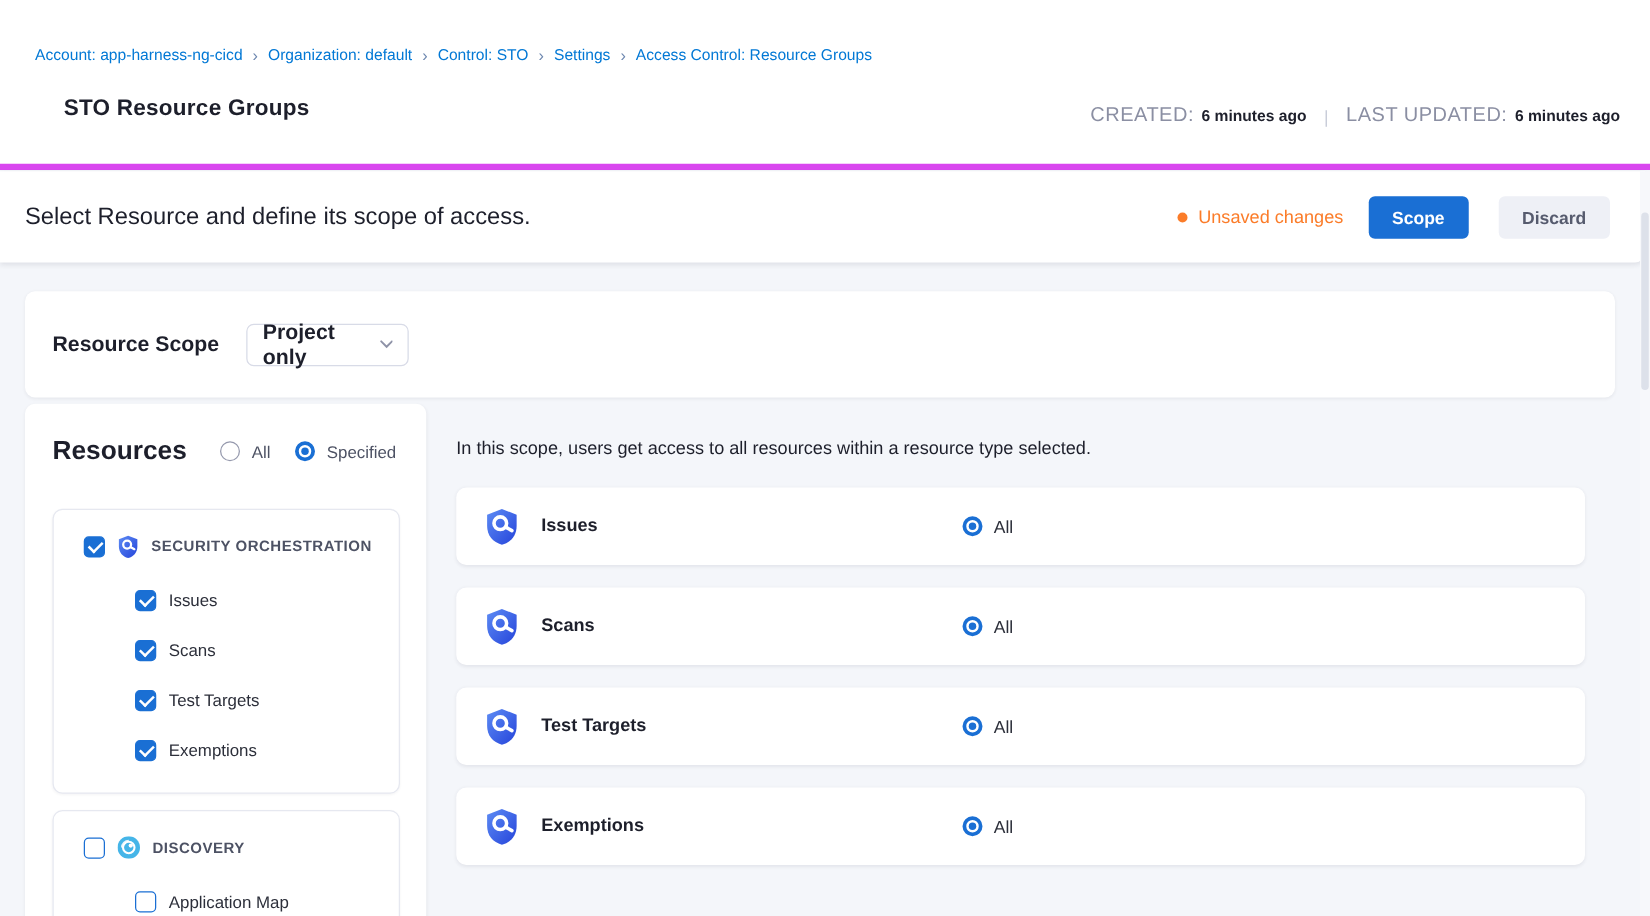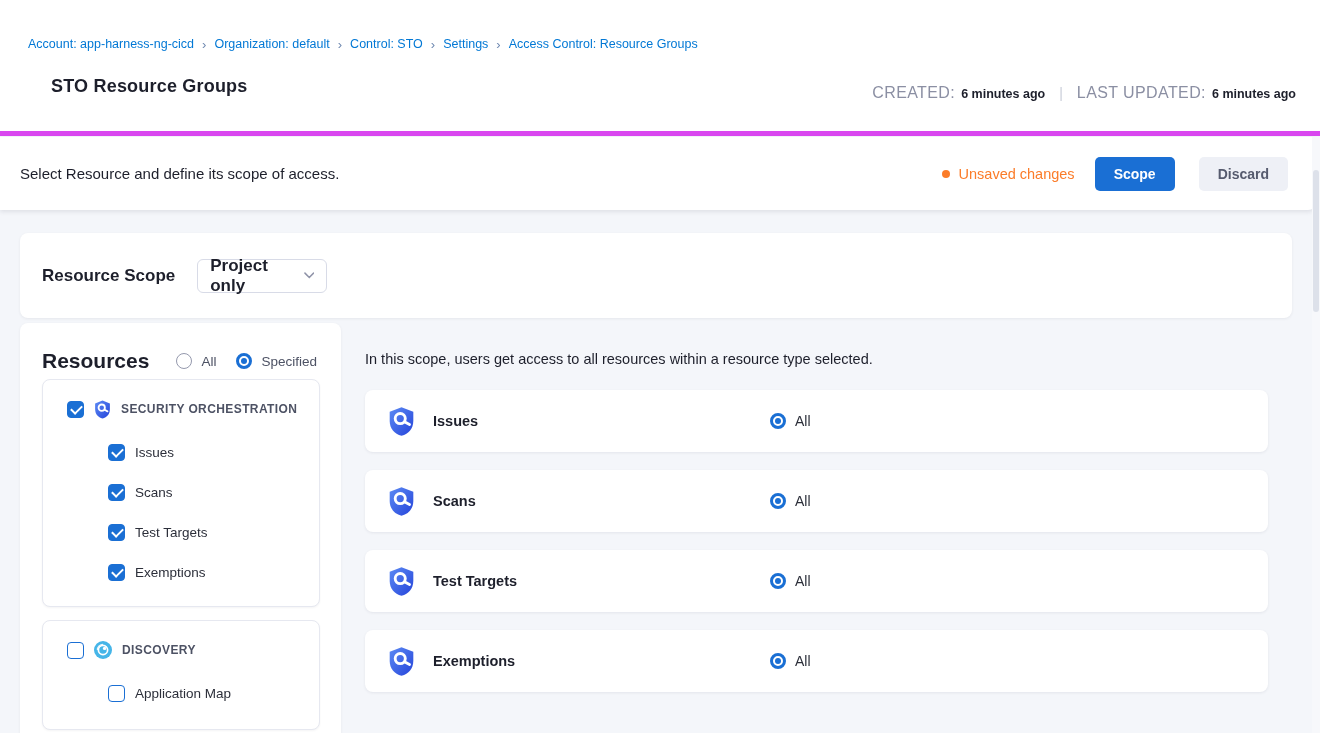--- a/index.html
+++ b/index.html
@@ -23,21 +23,21 @@
   .meta-divider { color:#c9cdd9; font-size:14px; padding:0 4px; }
   .meta-pair { display:flex; align-items:baseline; gap:6px; }
 
   
   .toolbar {
     position:absolute; top:137px; left:0; width:1316px; height:73px;
     background:#ffffff; border-radius:0 0 8px 0;
     box-shadow:0 2px 4px rgba(40,41,61,.10);
     display:flex; align-items:center; padding:0 28px 0 20px;
   }
-  .toolbar-desc { font-size:15px; color:#1d1f2b; }
+  .toolbar-desc { font-size:19px; color:#1d1f2b; }
   .toolbar-right { margin-left:auto; display:flex; align-items:center; }
   .unsaved { display:flex; align-items:center; gap:9px; margin-right:20px; }
   .unsaved-dot { width:8px; height:8px; border-radius:50%; background:#fb7c29; }
   .unsaved-text { font-size:14.5px; color:#fb7c29; }
   .btn { height:34px; border:none; border-radius:5px; font-family:inherit; font-size:14px; font-weight:700; cursor:pointer; }
   .btn-save { background:#1a6fd4; color:#ffffff; padding:0 19px; }
   .btn-discard { background:#eef0f6; color:#565b6e; padding:0 19px; margin-left:24px; }
 
   
   .scope-card {
@@ -65,21 +65,21 @@
   .radio-option { display:flex; align-items:center; gap:9px; cursor:pointer; }
   .radio { width:16px; height:16px; border-radius:50%; border:1.5px solid #9599ad; background:#fff; flex:0 0 auto; }
   .radio.on { border:3px solid #1a6fd4; }
   .radio.on::after { content:''; display:block; width:6px; height:6px; margin:2px; border-radius:50%; background:#1a6fd4; }
   .radio-label { font-size:13.5px; color:#4d5264; }
 
   .group-card {
     border:1px solid #e6e8f0; border-radius:8px; background:#fff;
     box-shadow:0 1px 2px rgba(40,41,61,.05); padding:16px 0 14px 0; width:278px;
   }
-  .group-card.first { margin-top:4px; }
+  .group-card.first { margin-top:32px; }
   .group-card.second { margin-top:13px; padding-bottom:16px; }
   .group-head { display:flex; align-items:center; gap:10px; padding-left:24px; height:26px; }
   .group-label { font-size:12px; font-weight:700; color:#4d5264; letter-spacing:.4px; }
   .group-items { margin-top:10px; }
   .group-item { display:flex; align-items:center; gap:10px; padding-left:65px; height:40px; cursor:pointer; }
   .item-label { font-size:13.5px; color:#2c2f3a; }
 
   .checkbox { width:17px; height:17px; border-radius:4px; border:1.5px solid #1a6fd4; background:#fff; flex:0 0 auto; cursor:pointer; }
   .checkbox.on { background:#1a6fd4; border-color:#1a6fd4; }
   .checkbox.on::after { content:''; display:block; width:9px; height:5px; border-left:2px solid #fff; border-bottom:2px solid #fff; transform:rotate(-45deg); margin:3.5px 0 0 2.5px; }

